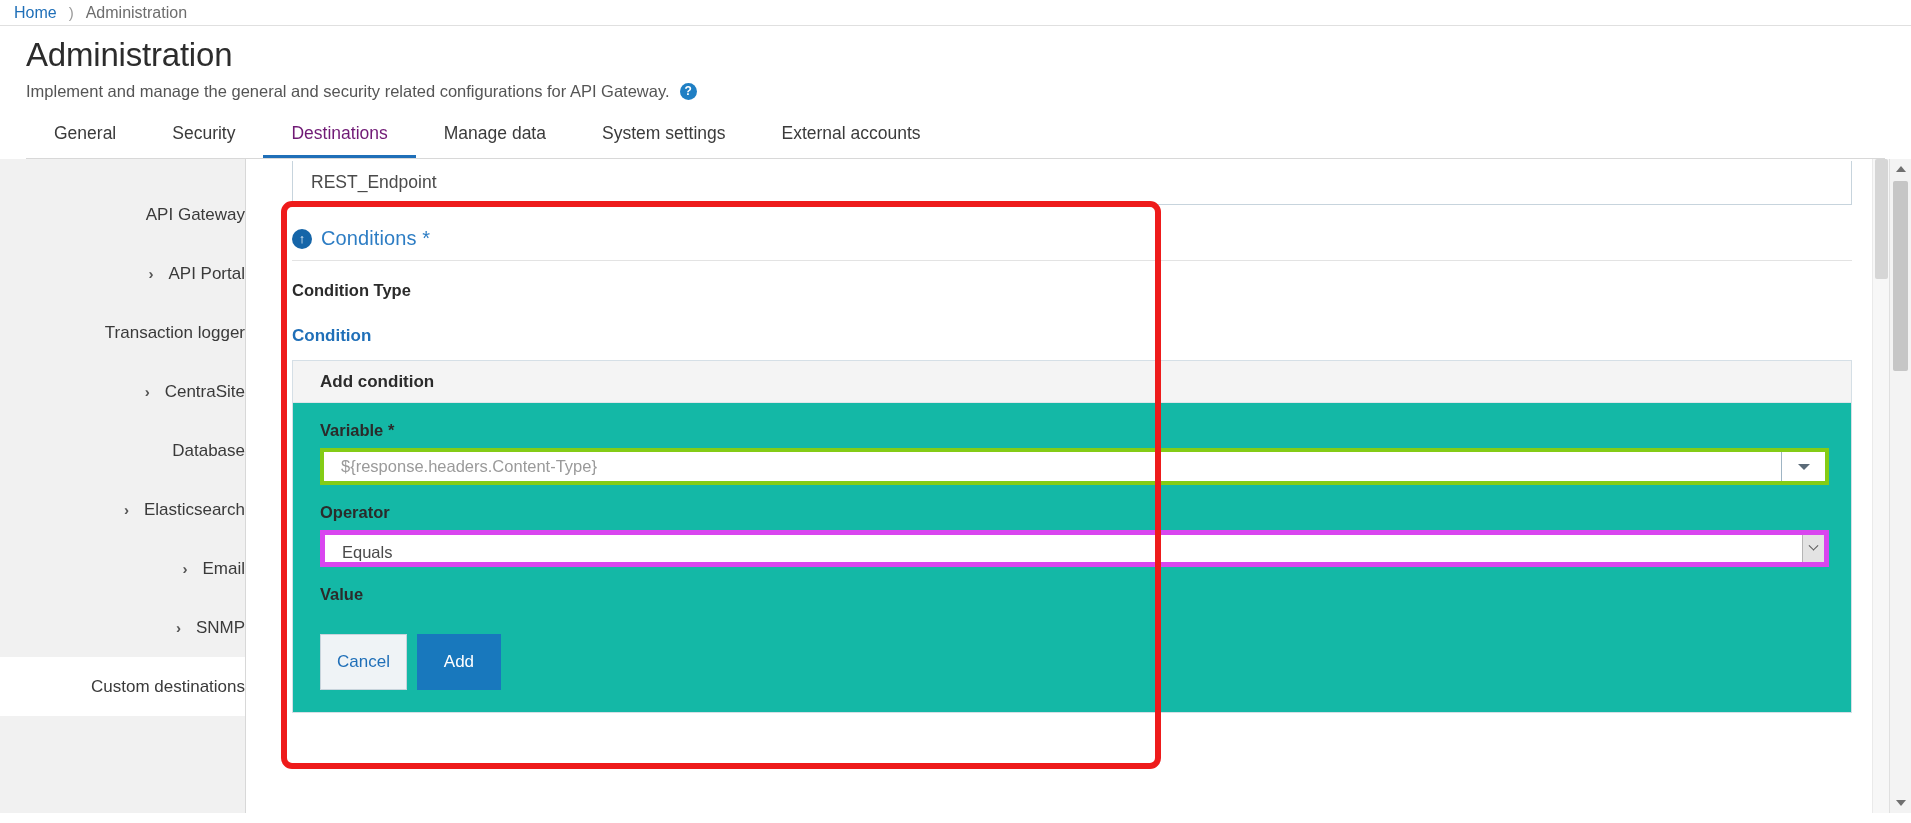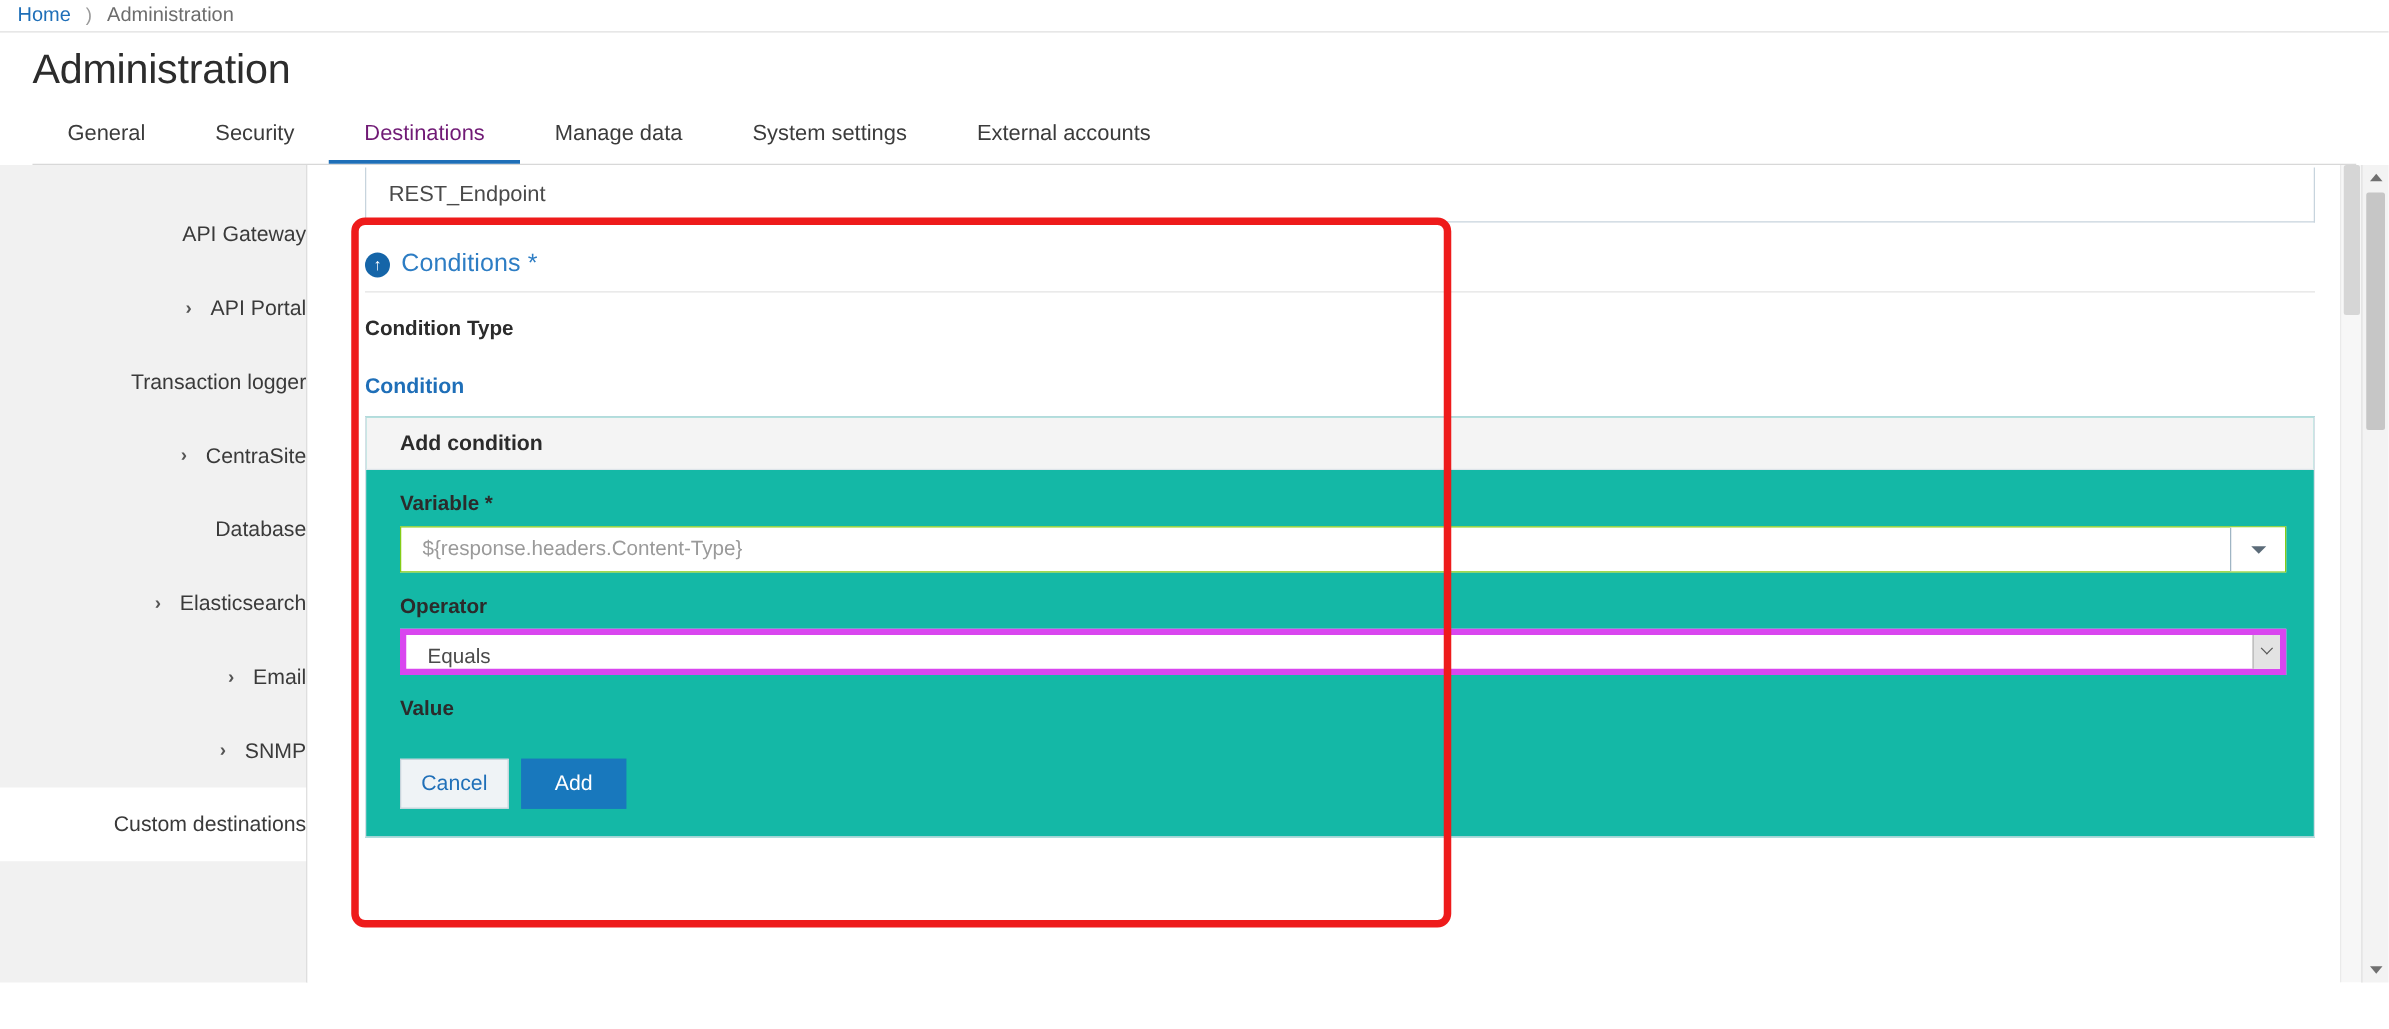--- a/index.html
+++ b/index.html
@@ -235,21 +235,21 @@
     color: #2b2b2b;
   }
   .add-panel-body { padding: 18px 22px 22px 27px; }
 
   .form-group { margin-bottom: 4px; }
   .form-group .field-label { display: block; margin-bottom: 8px; }
 
   .input-combo {
     display: flex;
     height: 37px;
-    border: 1px solid #84cc16;
+    border: 4px solid #84cc16;
     background: #ffffff;
     gap: 16px;
   }
   .input-combo .input-text {
     flex: 1;
     border: none;
     outline: none;
     padding-left: 17px;
     font-size: 16.5px;
     font-family: "Liberation Sans", sans-serif;
@@ -300,21 +300,21 @@
     width: 7px; height: 7px;
     border-right: 1.6px solid #555;
     border-bottom: 1.6px solid #555;
     transform: rotate(45deg) translate(-2px,-2px);
   }
 
   .gap-sm { height: 14px; }
 
   .btn-row { display: flex; margin-top: 30px; }
   .btn {
-    height: 40px;
+    height: 56px;
     min-width: 74px;
     font-size: 17px;
     font-family: "Liberation Sans", sans-serif;
     display: flex;
     align-items: center;
     justify-content: center;
     cursor: pointer;
     padding: 0 16px;
     text-align: right;
   }
@@ -403,20 +403,24 @@
 <body>
 
 <div class="breadcrumb">
   <span class="crumb-link">Home</span>
   <span class="crumb-sep">)</span>
   <span class="crumb-current">Administration</span>
 </div>
 
 <div class="page-header">
   <h1 class="page-title">Administration</h1>
+  <div class="page-sub">
+    <span>Implement and manage the general and security related configurations for API Gateway.</span>
+    <span class="help-icon">?</span>
+  </div>
 
   <div class="tabs" id="tab-bar">
       <div class="tab">General</div>
       <div class="tab">Security</div>
       <div class="tab active">Destinations</div>
       <div class="tab">Manage data</div>
       <div class="tab">System settings</div>
       <div class="tab">External accounts</div>
     </div>
 </div>

